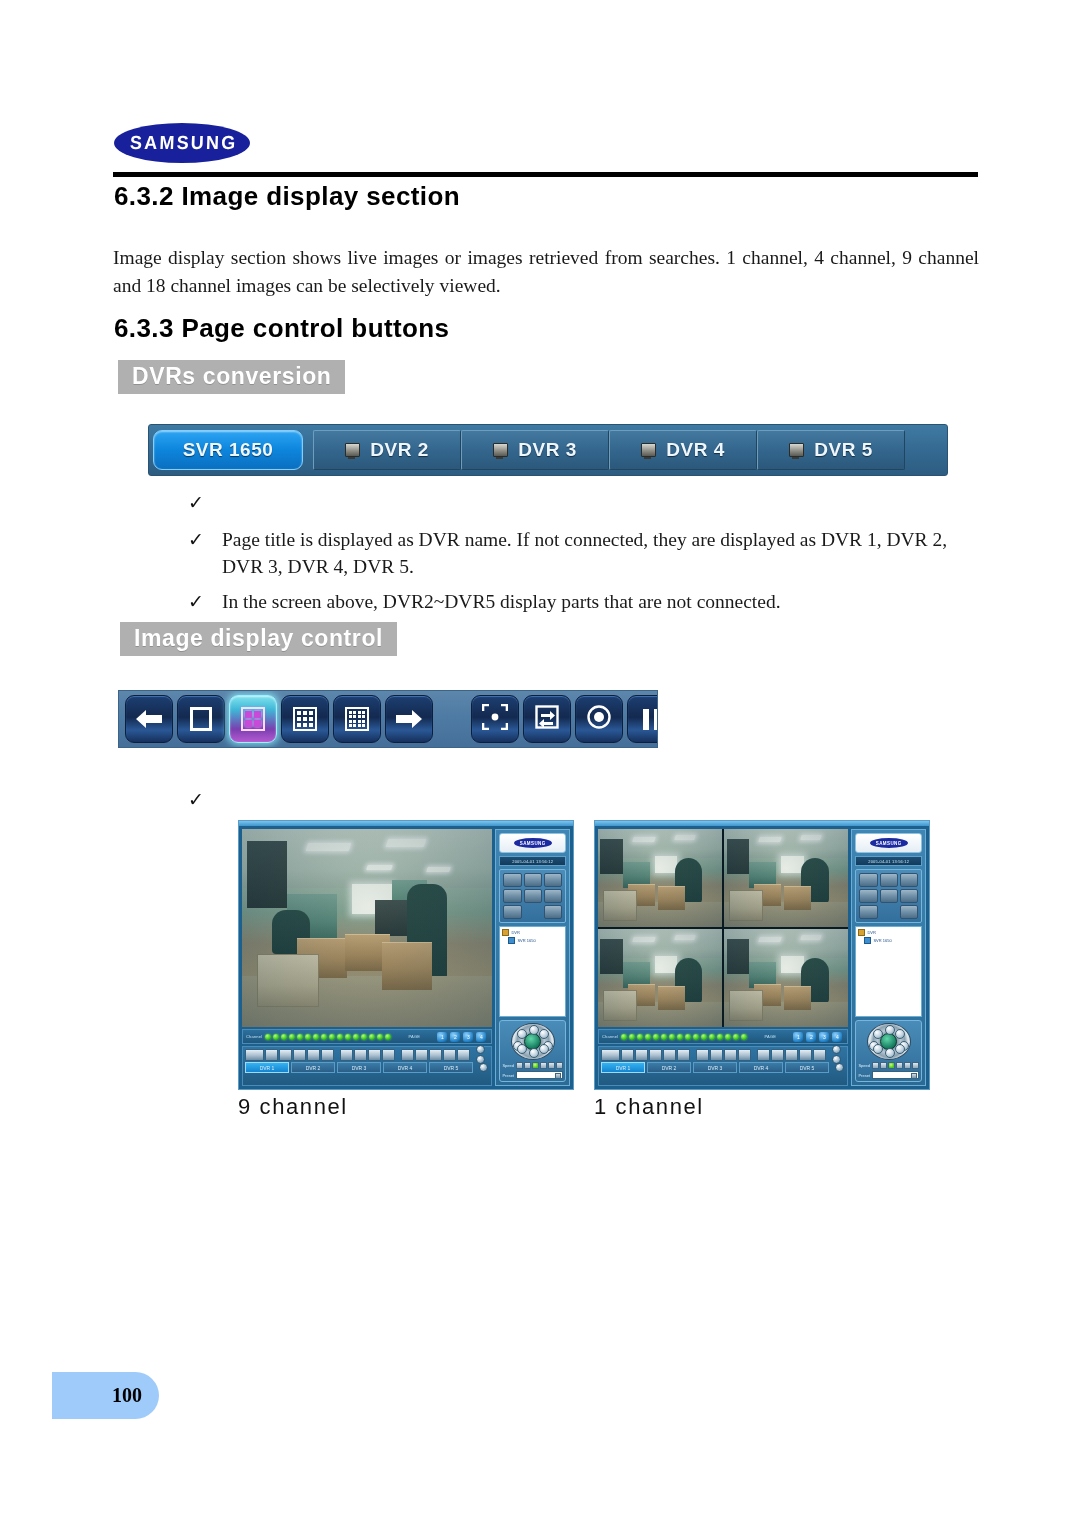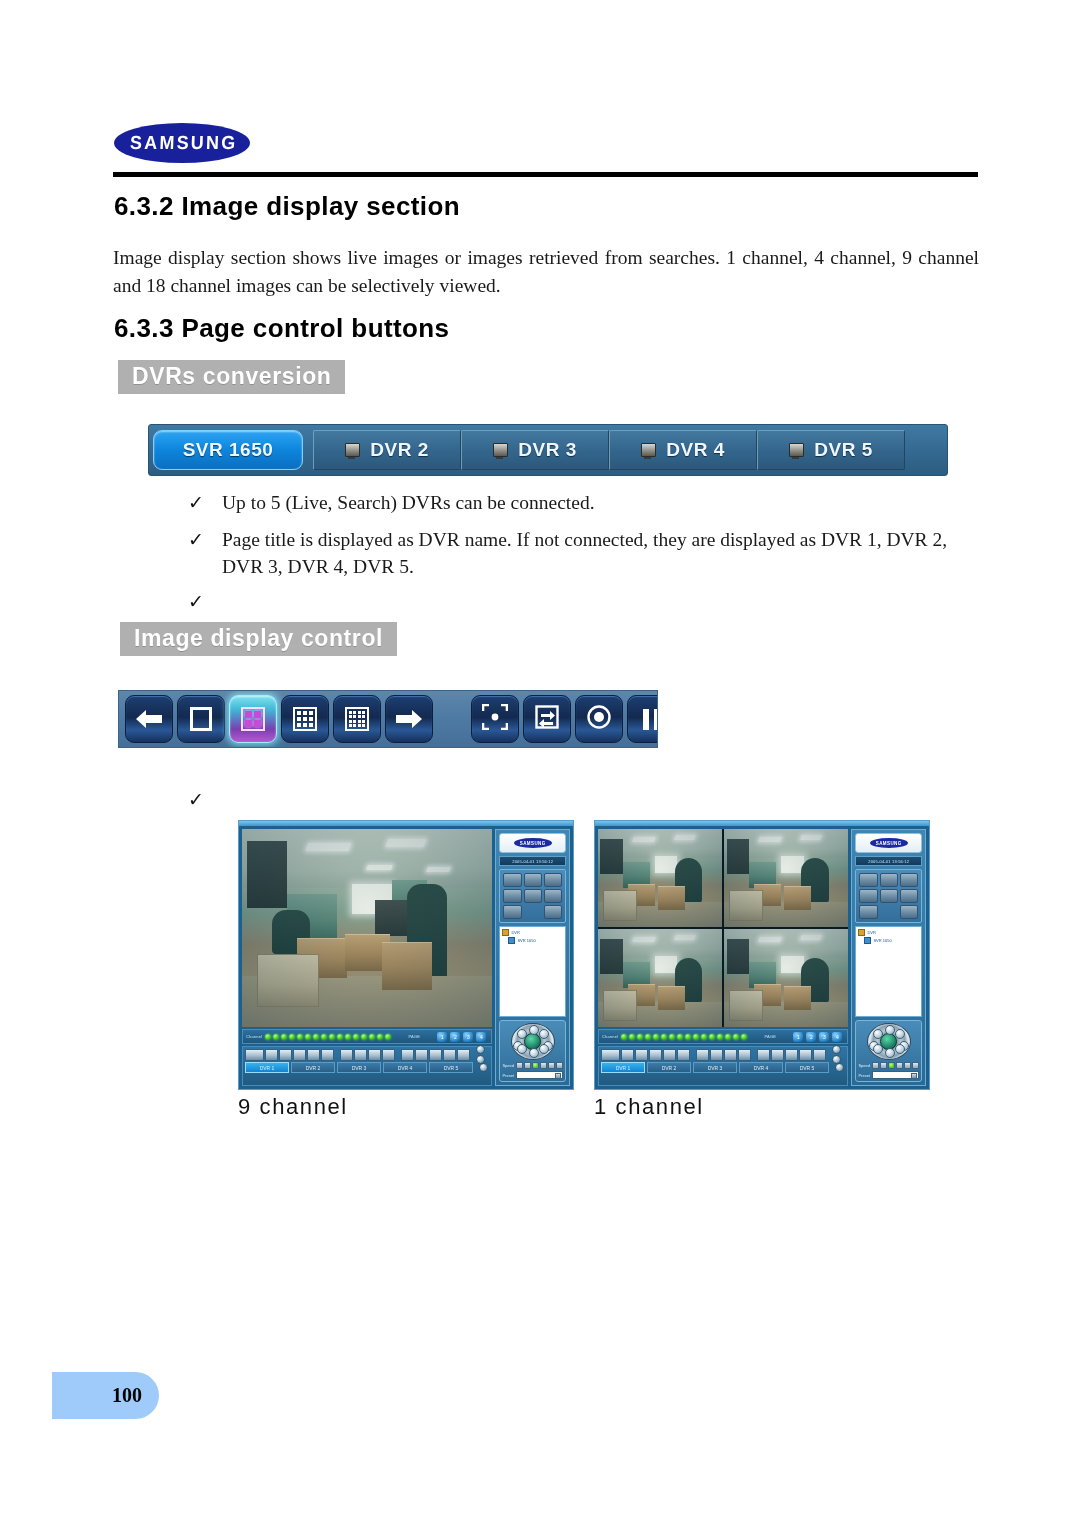--- a/index.html
+++ b/index.html
@@ -51,21 +51,21 @@
   
   .section-heading {
     position: absolute;
     font-family: "Liberation Sans", sans-serif;
     font-weight: bold;
     font-size: 26px;
     letter-spacing: 0.4px;
     color: #000;
     white-space: nowrap;
   }
-  #h-632 { left: 114px; top: 191px; }
+  #h-632 { left: 114px; top: 181px; }
   #h-633 { left: 114px; top: 313px; }
 
   
   .body-para {
     position: absolute;
     left: 113px;
     top: 244px;
     width: 866px;
     font-family: "Liberation Serif", serif;
     font-size: 19.5px;
@@ -615,28 +615,28 @@
     <span>DVR 4</span>
   </div>
   <div class="tab inactive">
     <span class="monitor-icon"></span>
     <span>DVR 5</span>
   </div>
 </div>
 
 <div class="bullet" id="bullet-1">
   <span class="check">✓</span>
-  <span class="btext">Up to 5 (Live, Search) DVRs can be connected.</span>
 </div>
 <div class="bullet" id="bullet-2">
   <span class="check">✓</span>
   <span class="btext">Page title is displayed as DVR name. If not connected, they are displayed as DVR 1, DVR 2, DVR 3, DVR 4, DVR 5.</span>
 </div>
 <div class="bullet" id="bullet-3">
   <span class="check">✓</span>
+  <span class="btext">In the screen above, DVR2~DVR5 display parts that are not connected.</span>
 </div>
 
 <div class="grey-banner" id="banner-image-display">Image display control</div>
 
 <div class="toolbar">
 
   <div class="tbtn">
     <span>
       <svg class="arrow-svg" width="26" height="22" viewBox="0 0 26 22">
         <polygon points="0,11 10,2 10,7 26,7 26,15 10,15 10,20" fill="#ffffff"></polygon>

